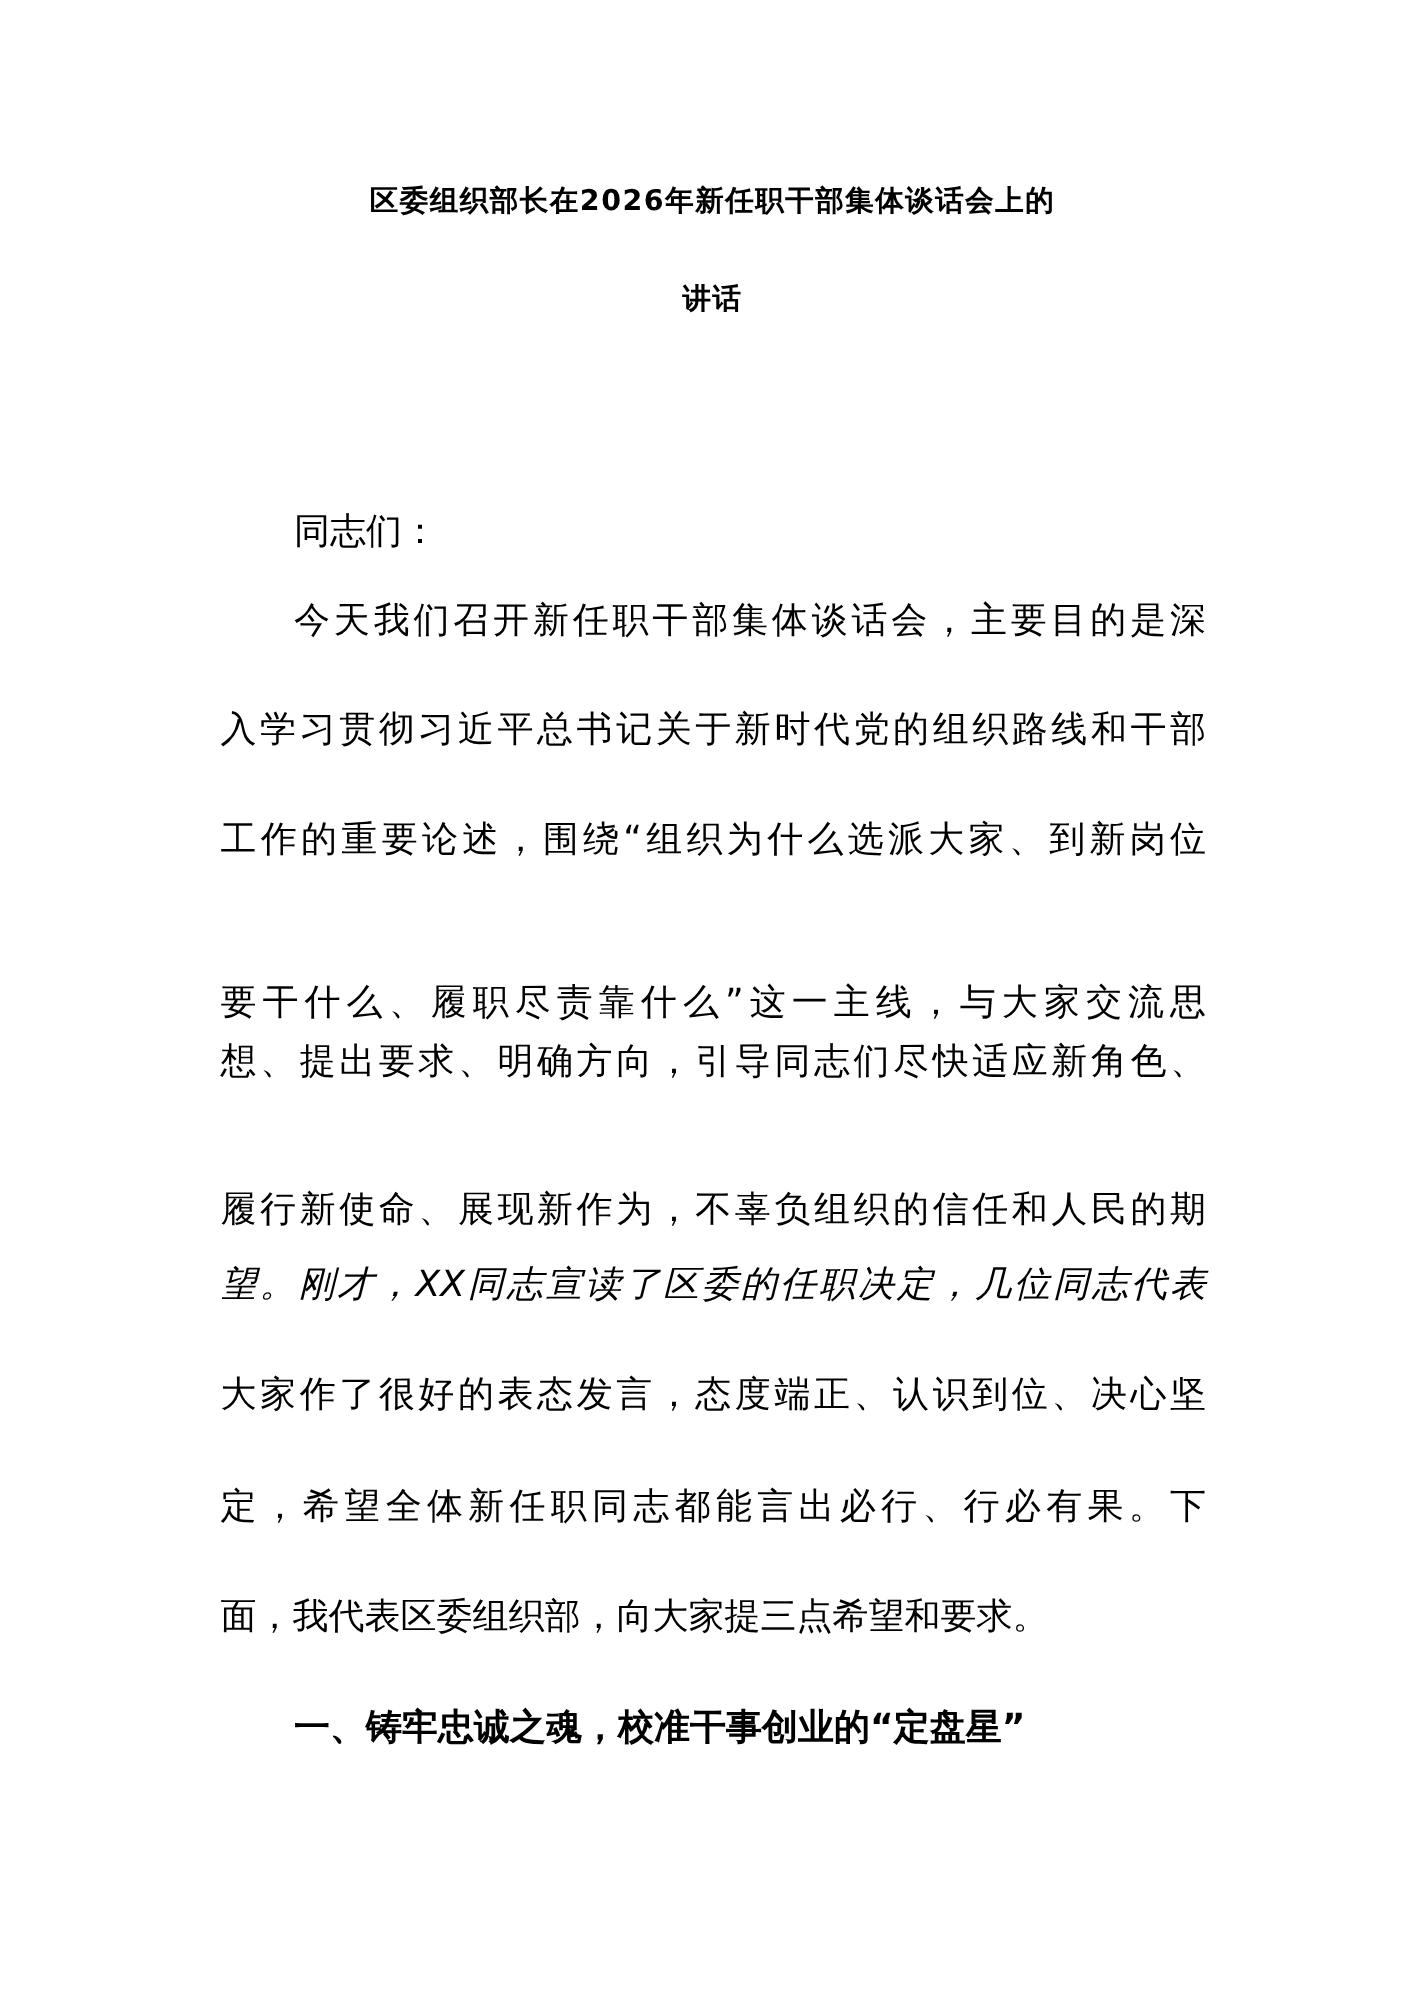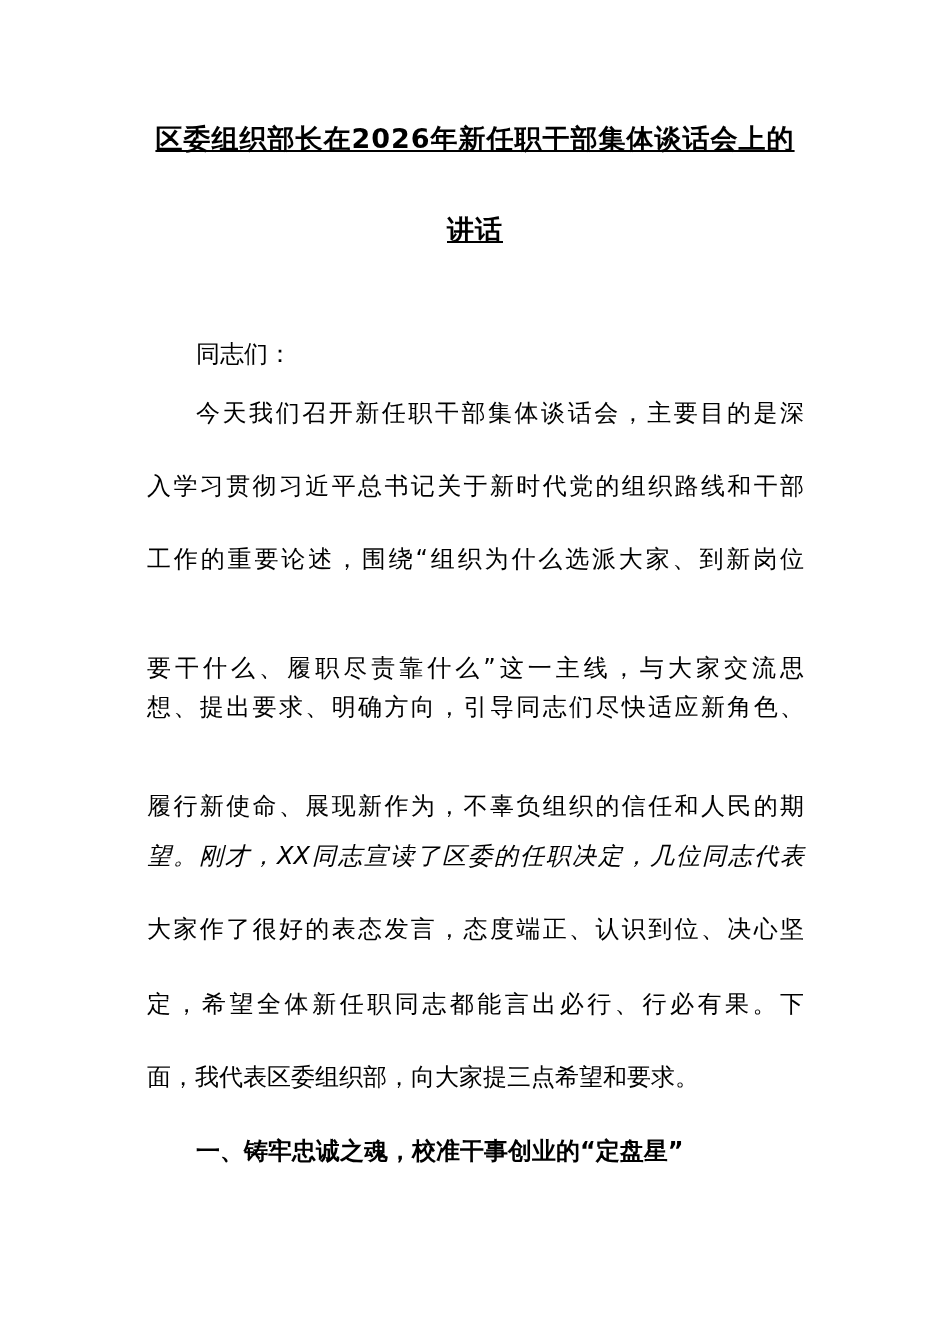--- a/index.html
+++ b/index.html
@@ -21,28 +21,27 @@
       top: 0;
       width: 950px;
       height: 1344px;
       background: #ffffff;
     }
     .title-line {
       position: absolute;
       left: 0;
       width: 950px;
       text-align: center;
-      font-size: 27px;
+      font-size: 19px;
       font-weight: bold;
       letter-spacing: 1px;
       white-space: nowrap;
-      text-decoration: underline;
     }
     .title-line.l1 { top: 121px; }
-    .title-line.l2 { top: 212px; }
+    .title-line.l2 { top: 186px; }
     .body-line {
       position: absolute;
       left: 147px;
       width: 657px;
       font-size: 24px;
       white-space: nowrap;
       text-align: justify;
       text-align-last: justify;
       height: 32px;
       line-height: 32px;

